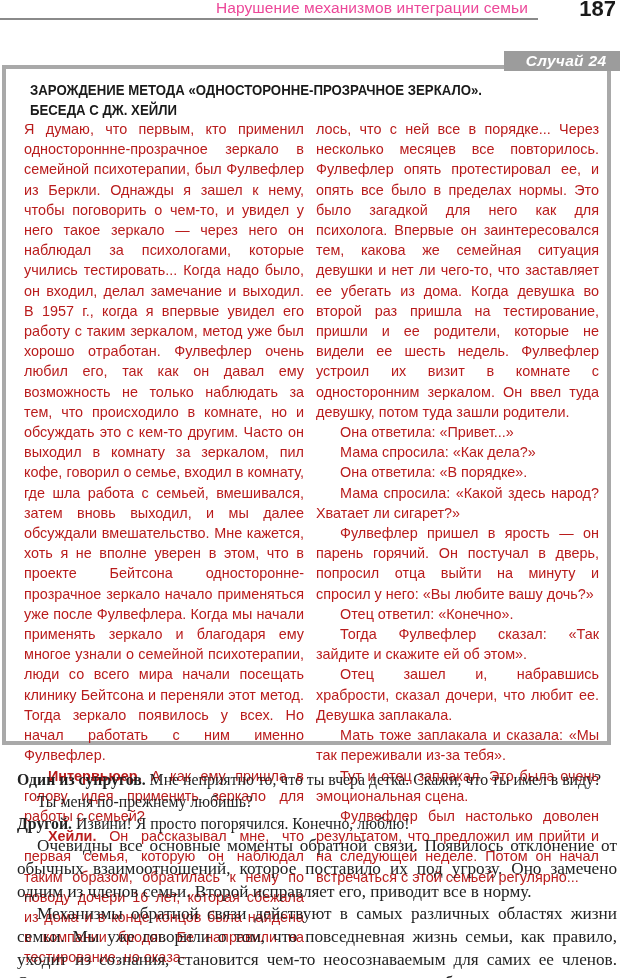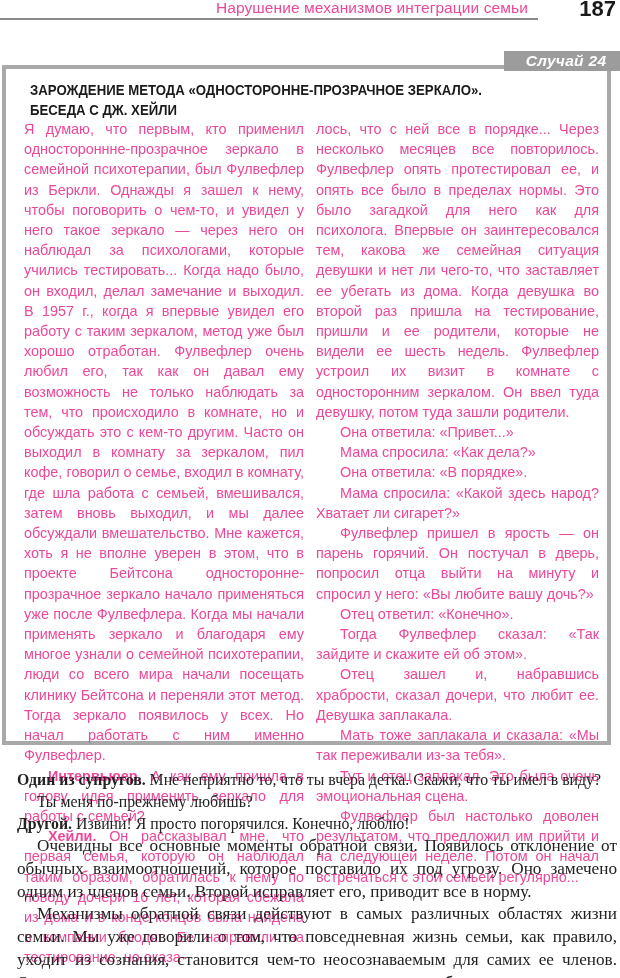--- a/index.html
+++ b/index.html
@@ -9,21 +9,21 @@
   .run-header { position:absolute; top:0; left:0; width:620px; height:30px; }
   .run-header .rule { position:absolute; left:0; top:18px; width:538px; height:2px; background:#8a8a8a; }
   .run-header .title { position:absolute; right:92px; top:-1px; font-family:"Liberation Sans", sans-serif; font-size:15.5px; color:#ec4899; letter-spacing:0.1px; }
   .run-header .pagenum { position:absolute; right:4px; top:-4px; font-family:"Liberation Sans", sans-serif; font-weight:bold; font-size:22px; color:#1a1a1a; }
 
   
   .case-box { position:absolute; left:2px; top:65px; width:609px; height:680px; border:4px solid #a9a9a9; border-top-width:4px; box-sizing:border-box; background:#fff; }
   .case-tab { position:absolute; left:504px; top:51px; width:124px; height:20px; background:#9c9c9c; color:#fff; font-family:"Liberation Sans", sans-serif; font-weight:bold; font-style:italic; font-size:15.5px; text-align:center; line-height:20px; letter-spacing:0.3px; }
   .case-title { position:absolute; left:30px; top:80px; width:560px; font-family:"Liberation Sans", sans-serif; font-weight:bold; font-size:15px; line-height:20px; color:#1a1a1a; transform:scaleX(0.88); transform-origin:left top; }
 
-  .col { position:absolute; top:119px; font-family:"Liberation Sans", sans-serif; font-size:14.4px; line-height:20.2px; color:#ec4899; text-align:justify; }
+  .col { position:absolute; top:119px; font-family:"Liberation Sans", sans-serif; font-size:14.4px; line-height:20.2px; color:#b91c1c; text-align:justify; }
   .col.left { left:24px; width:280px; }
   .col.right { left:316px; width:283px; }
   .col p { margin:0; }
   .col p.ind { text-indent:24px; }
   .col b { font-weight:bold; }
 
   
   .body-text { position:absolute; left:17px; width:600px; font-family:"Liberation Serif", serif; color:#222; }
   .dialogue { top:769px; font-size:15.8px; line-height:22px; }
   .dialogue p { margin:0; }

